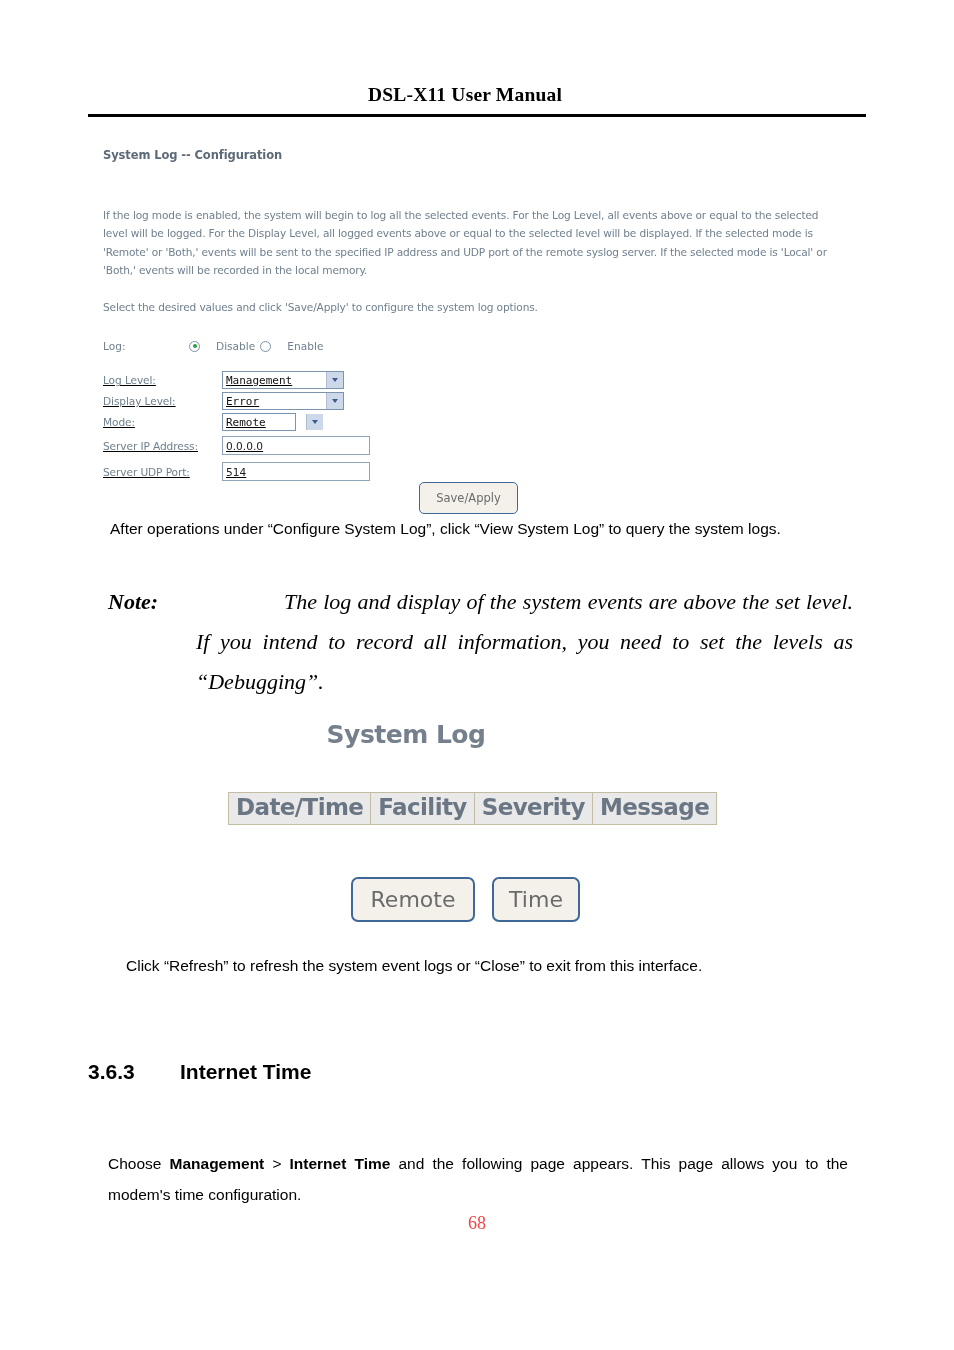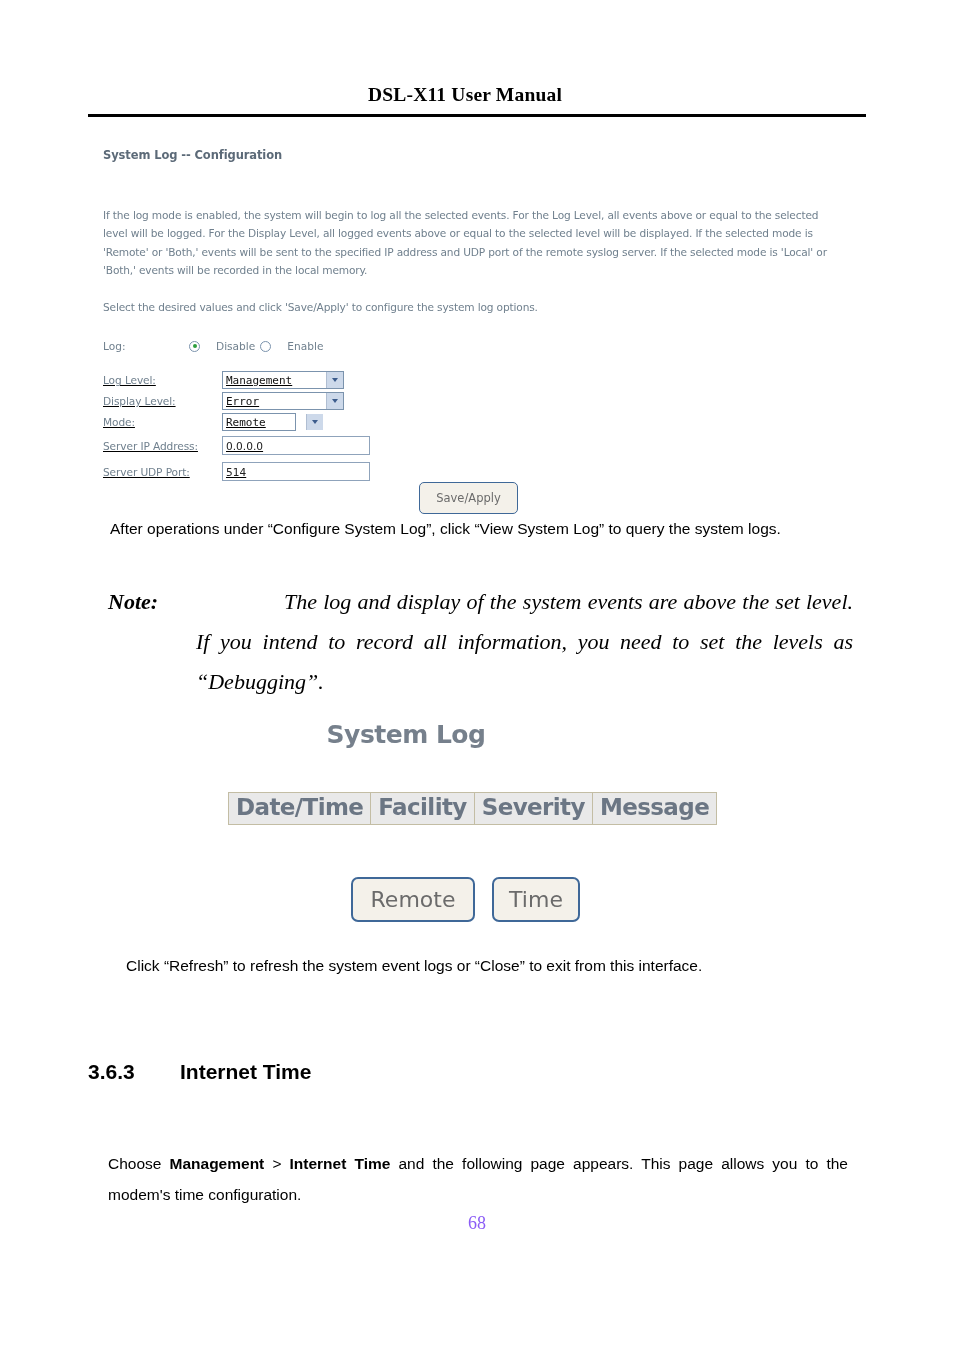--- a/index.html
+++ b/index.html
@@ -324,21 +324,21 @@
 
   
   .page-number {
     position: absolute;
     left: 0;
     top: 1213px;
     width: 954px;
     text-align: center;
     font-family: "Liberation Serif", serif;
     font-size: 18px;
-    color: #8b5cf6;
+    color: #ef4444;
   }
 </style>
 </head>
 <body>
 
 <div class="page-header">
   <span class="title">DSL-X11 User Manual</span>
 </div>
 <div class="header-rule"></div>
 

